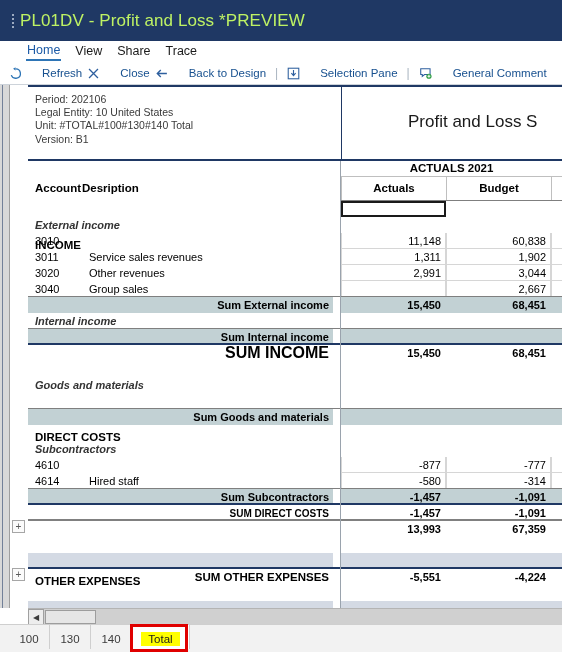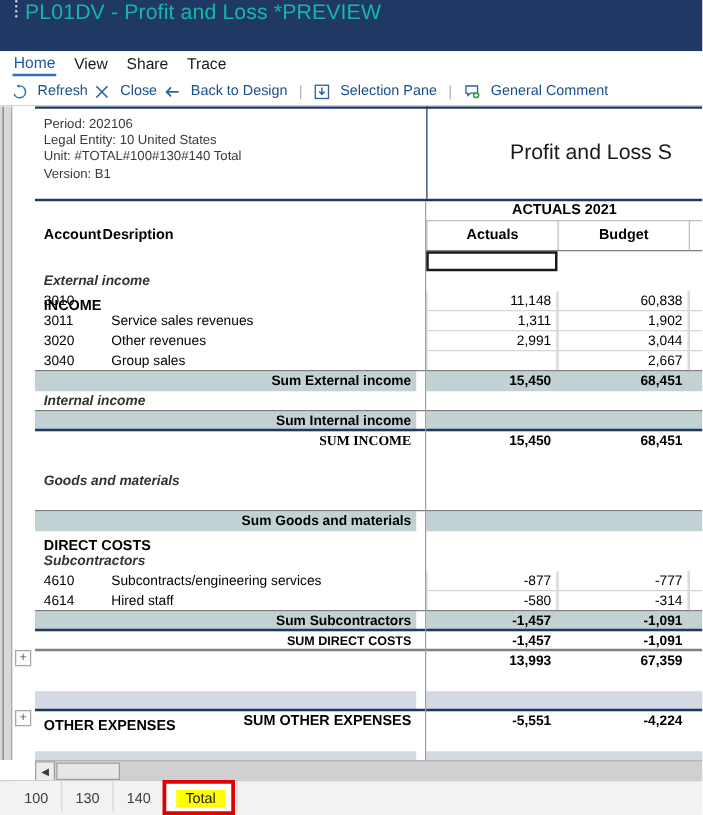--- a/index.html
+++ b/index.html
@@ -7,44 +7,44 @@
     width: 562px; height: 652px;
     font-family: "Liberation Sans", sans-serif;
     background: #ffffff;
     overflow: hidden;
   }
   #app { position: relative; width: 562px; height: 652px; }
 
   
   .titlebar {
     position: absolute; left: 0; top: 0; width: 562px; height: 41px;
-    background: #1f3864; color: #14b8a6;
-    display: flex; align-items: flex-start;
+    background: #1f3864; color: #bef264;
+    display: flex; align-items: center;
   }
   .grip { width: 14px; margin-left: 6px; display: flex; flex-direction: column;
           align-items: center; justify-content: center; gap: 2px; }
   .grip i { display: block; width: 2px; height: 2px; background: #c7d0e0; border-radius: 50%; }
   .title-text { font-size: 17px; letter-spacing: .1px; }
 
   
   .menubar {
     position: absolute; left: 0; top: 41px; width: 562px; height: 21px;
     background: #ffffff; border-bottom: 0px;
-    display: flex; align-items: center; padding-left: 10px; gap: 13px;
+    display: flex; align-items: center; padding-left: 26px; gap: 13px;
   }
   .menu-item { font-size: 12.5px; color: #1a1a1a; cursor: default; padding: 0 1px 2px 1px; }
   .menu-item.active { color: #1b5aa6; border-bottom: 2px solid #2e75b6; }
 
   
   .ribbon {
     position: absolute; left: 0; top: 62px; width: 562px; height: 23px;
     background: #ffffff; border-bottom: 1px solid #cdd3da;
     display: flex; align-items: center; padding-left: 9px; gap: 5px;
   }
-  .rb { display: flex; align-items: center; gap: 8px; font-size: 11.5px; color: #17508f; cursor: default; justify-content: center; }
+  .rb { display: flex; align-items: center; gap: 20px; font-size: 11.5px; color: #17508f; cursor: default; justify-content: center; }
   .rb .lbl { font-size: 11.5px; color: #17508f; }
   .sep { color: #a9b4c0; margin: 0 4px; font-size: 12px; }
 
   
   .ic { display: inline-block; line-height: 0; }
   .ic svg { display: block; }
 
   
   .sheet {
     position: absolute; left: 0; top: 85px; width: 562px; height: 523px;
@@ -348,21 +348,21 @@
           </div>
           <div class="row">
             <div class="band-sum band-left"></div>
             <div class="band-sum band-right"></div>
             <div class="lbl-cell r-right bold">Sum Internal income</div>
             <div class="num col1 bold"></div>
             <div class="num col2 bold"></div>
             <div class="rule-th" style="top: -1px;"></div>
           </div>
           <div class="row">
-            <div class="lbl-cell r-right bold" style="font-size: 11px; font-family: Liberation Serif, serif;">SUM INCOME</div>
+            <div class="lbl-cell r-right bold" style="font-size: 16px;">SUM INCOME</div>
             <div class="num col1 bold">15,450</div>
             <div class="num col2 bold">68,451</div>
             <div class="rule-dk" style="top: -2px;"></div>
           </div>
           <div class="row"></div>
           <div class="row">
             <div class="lbl-cell c-desc ital" style="left: 7px;">Goods and materials</div>
             <div class="num col1"></div>
             <div class="num col2"></div>
           </div>
@@ -383,21 +383,20 @@
           <div class="row">
             <div class="lbl-cell c-desc ital" style="left: 7px;">Subcontractors</div>
             <div class="num col1"></div>
             <div class="num col2"></div>
           </div>
           <div class="row">
             <div class="cellbox cb1"></div>
             <div class="cellbox cb2"></div>
             <div class="cellbox cb3"></div>
             <div class="lbl-cell c-acct">4610</div>
-            <div class="lbl-cell c-desc sub">Subcontracts/engineering services</div>
             <div class="num col1">-877</div>
             <div class="num col2">-777</div>
           </div>
           <div class="row">
             <div class="cellbox cb1"></div>
             <div class="cellbox cb2"></div>
             <div class="cellbox cb3"></div>
             <div class="lbl-cell c-acct">4614</div>
             <div class="lbl-cell c-desc sub">Hired staff</div>
             <div class="num col1">-580</div>

